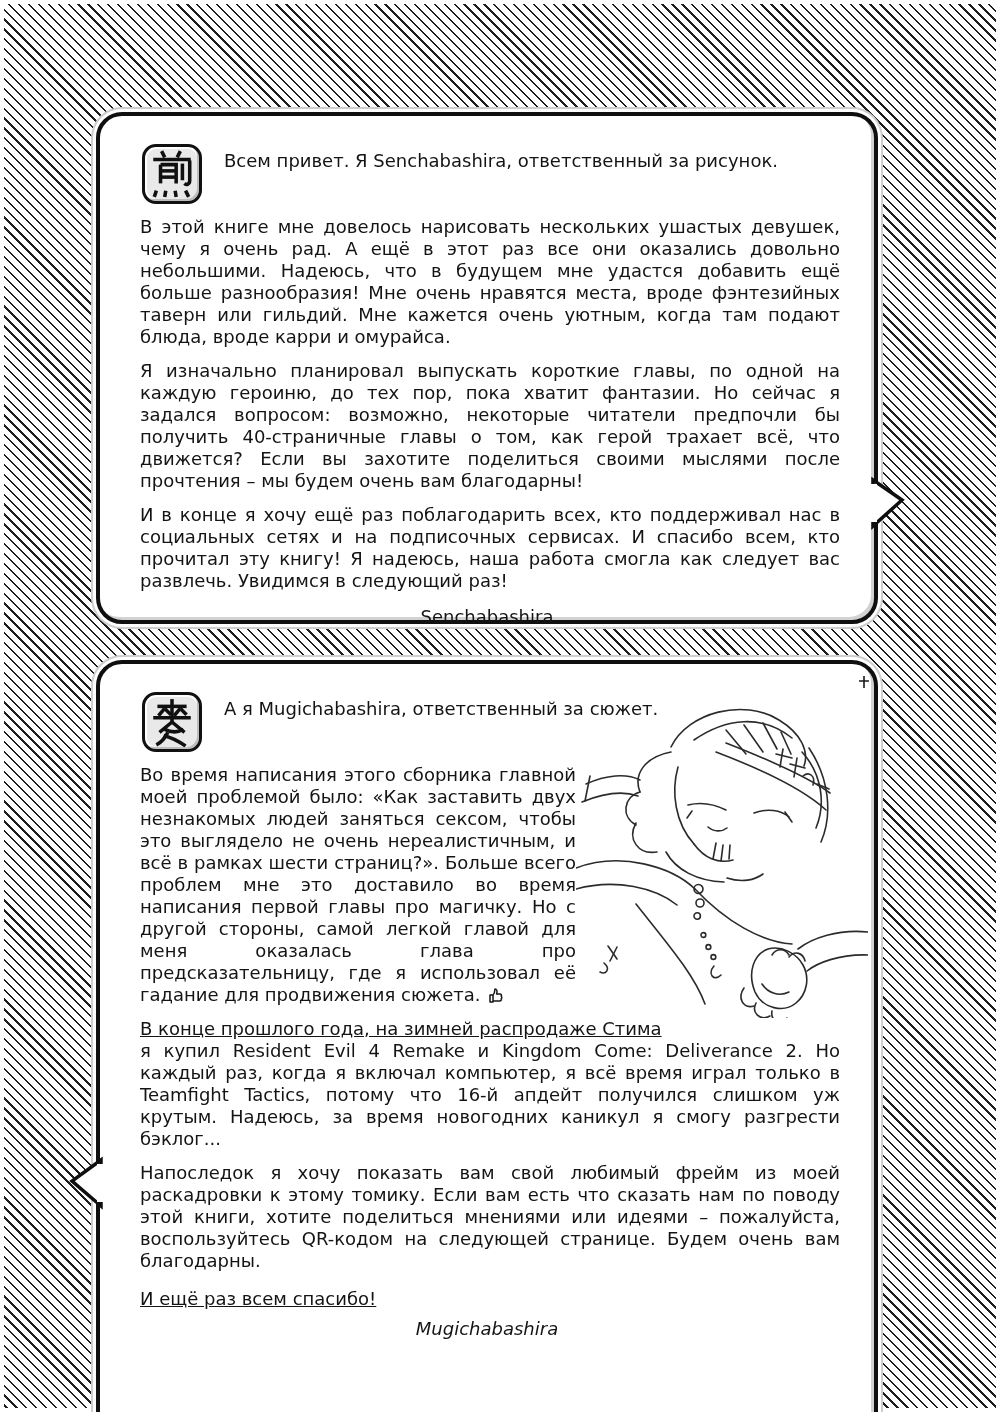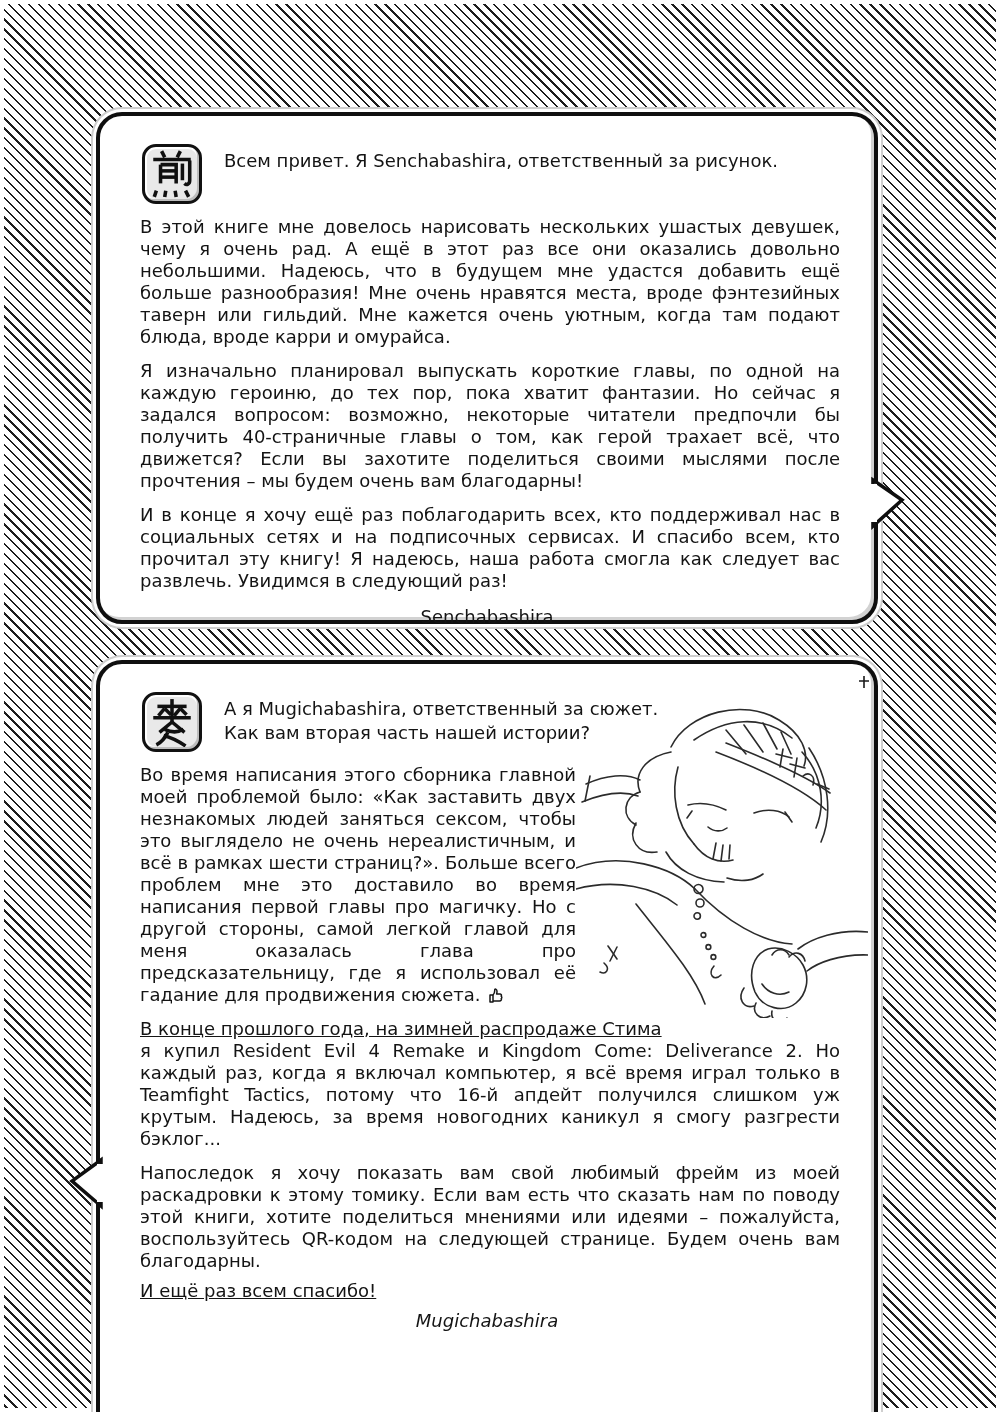--- a/index.html
+++ b/index.html
@@ -197,37 +197,36 @@
             <path d="M22 24 L10 34"></path>
               <path d="M22 24 L34 34"></path>
             <path d="M15 31 C21 34, 28 34, 33 31"></path>
             <path d="M18 34 C15 40, 11 44, 7 46"></path>
             <path d="M14 37 C22 39, 29 43, 35 47"></path>
           </g>
         </svg>
       </div>
       <div class="head-text">
         <div>А я Mugichabashira, ответственный за сюжет.</div>
-        <div>Как вам вторая часть нашей истории?</div>
       </div>
     </div>
 
     <div class="para">
       <span>Во время написания этого сборника главной моей проблемой было: «Как заставить двух незнакомых людей заняться сексом, чтобы это выглядело не очень нереалистичным, и всё в рамках шести страниц?». Больше всего проблем мне это доставило во время написания первой главы про магичку. Но с другой стороны, самой легкой главой для меня оказалась глава про предсказательницу, где я использовал её гадание для продвижения сюжета.</span><svg class="thumb-icon" width="18" height="18" viewBox="0 0 18 18">
         <g fill="none" stroke="#161616" stroke-width="1.5" stroke-linejoin="round">
           <path d="M3 9 H6 V16 H3 Z"></path>
           <path d="M6 15 H12.5 C14.2 15 14.8 13.6 14.2 12.7 C15.1 12.1 15 10.6 14.1 10.1 C14.8 9.4 14.4 8 13.2 7.9 L9.6 7.9 C10.2 6.2 10.3 3.6 8.8 3.1 C7.8 2.8 7.7 3.6 7.7 4.7 C7.7 6.8 6.8 8.2 6 9"></path>
         </g>
       </svg>
     </div>
 
     <div class="line">В конце прошлого года, на зимней распродаже Стима</div>
     <div class="para clear-r">я купил Resident Evil 4 Remake и Kingdom Come: Deliverance 2. Но каждый раз, когда я включал компьютер, я всё время играл только в Teamfight Tactics, потому что 16-й апдейт получился слишком уж крутым. Надеюсь, за время новогодних каникул я смогу разгрести бэклог...</div>
 
-    <div class="para" style="margin-bottom:8px;">Напоследок я хочу показать вам свой любимый фрейм из моей раскадровки к этому томику. Если вам есть что сказать нам по поводу этой книги, хотите поделиться мнениями или идеями – пожалуйста, воспользуйтесь QR-кодом на следующей странице. Будем очень вам благодарны.</div>
+    <div class="para" style="margin-bottom:16px;">Напоследок я хочу показать вам свой любимый фрейм из моей раскадровки к этому томику. Если вам есть что сказать нам по поводу этой книги, хотите поделиться мнениями или идеями – пожалуйста, воспользуйтесь QR-кодом на следующей странице. Будем очень вам благодарны.</div>
     <div class="line">И ещё раз всем спасибо!</div>
 
     <div class="sig" style="margin-top:8px;font-style:italic;">Mugichabashira</div>
 
     <div class="stray">
       <svg width="12" height="14" viewBox="0 0 12 14">
         <path d="M6 1 V13 M1 6 H11" stroke="#1a1a1a" stroke-width="1.6" fill="none"></path>
       </svg>
     </div>
 

